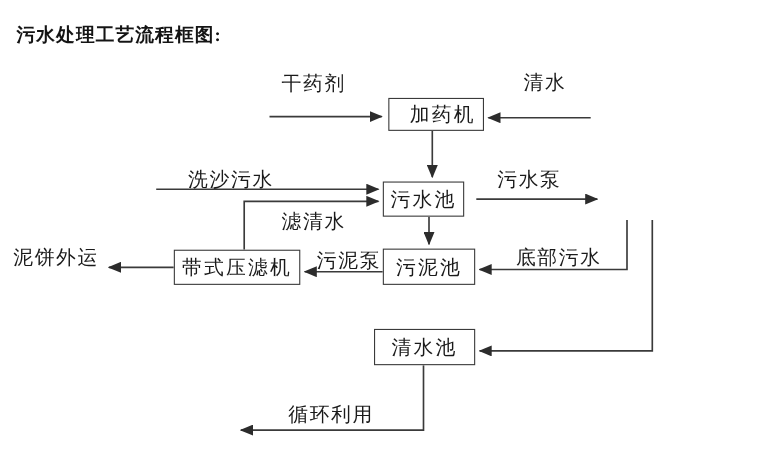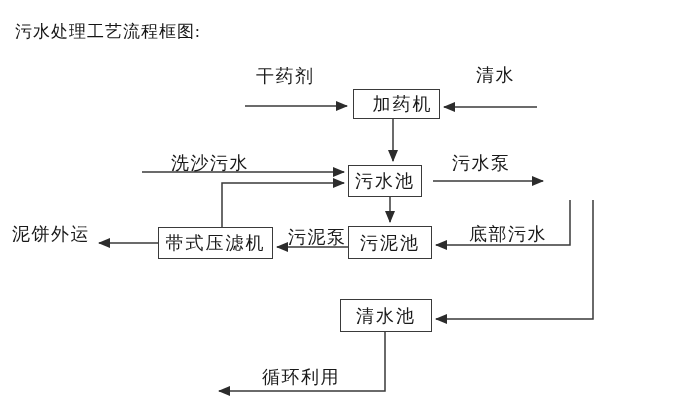--- a/index.html
+++ b/index.html
@@ -2,21 +2,21 @@
 <html><head>
 <meta charset="utf-8">
 <style>
   html,body { margin:0; padding:0; background:#ffffff; }
   .stage {
     position:relative; width:700px; height:420px; background:#ffffff;
     font-family:"Liberation Serif","DejaVu Serif",serif; overflow:hidden;
   }
   .page-title {
     position:absolute; left:15px; top:20px;
-    font-size:17px; font-weight:normal; letter-spacing:1px; color:#141414;
+    font-size:17px; font-weight:bold; letter-spacing:1px; color:#141414;
     white-space:nowrap;
   }
   .edge-svg { position:absolute; left:0; top:0; width:700px; height:420px; }
   .node {
     position:absolute; box-sizing:border-box;
     border:1.5px solid #3a3a3a; background:#ffffff;
     display:flex; align-items:center; justify-content:center;
     font-size:18px; letter-spacing:2px; color:#1a1a1a; white-space:nowrap;
   }
   .edge-label {
@@ -81,18 +81,19 @@
     <span>带式压滤机</span>
   </div>
   <div class="node" id="node-clean-water-pool">
     <span>清水池</span>
   </div>
 
   <span class="edge-label" id="label-dry-agent">干药剂</span>
   <span class="edge-label" id="label-clean-water">清水</span>
   <span class="edge-label" id="label-sand-washing">洗沙污水</span>
   <span class="edge-label" id="label-sewage-pump">污水泵</span>
+  <span class="edge-label" id="label-filtered-water">滤清水</span>
   <span class="edge-label" id="label-bottom-sewage">底部污水</span>
   <span class="edge-label" id="label-sludge-pump">污泥泵</span>
   <span class="edge-label" id="label-mud-cake">泥饼外运</span>
   <span class="edge-label" id="label-recycle">循环利用</span>
 
 </div>
 
 </body></html>

